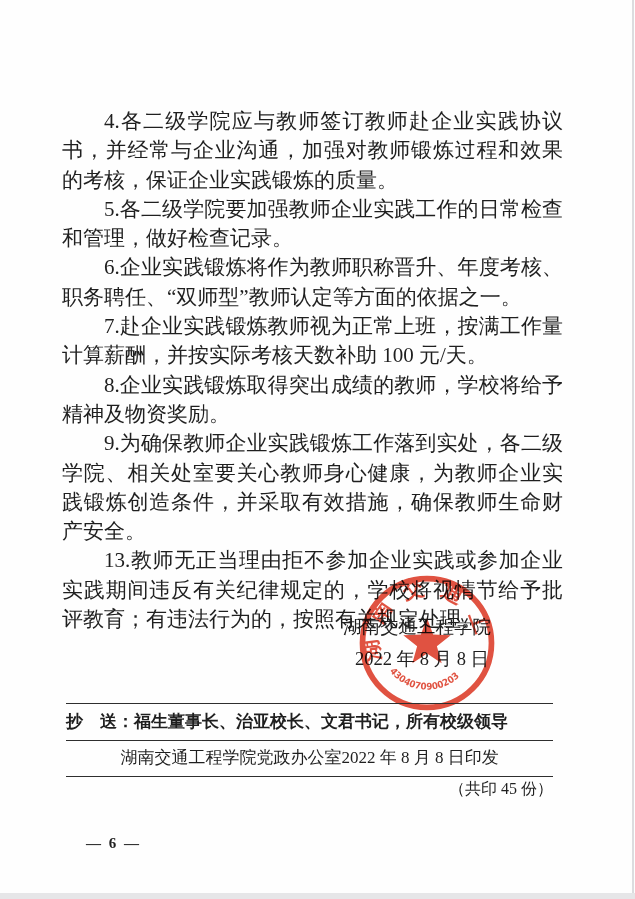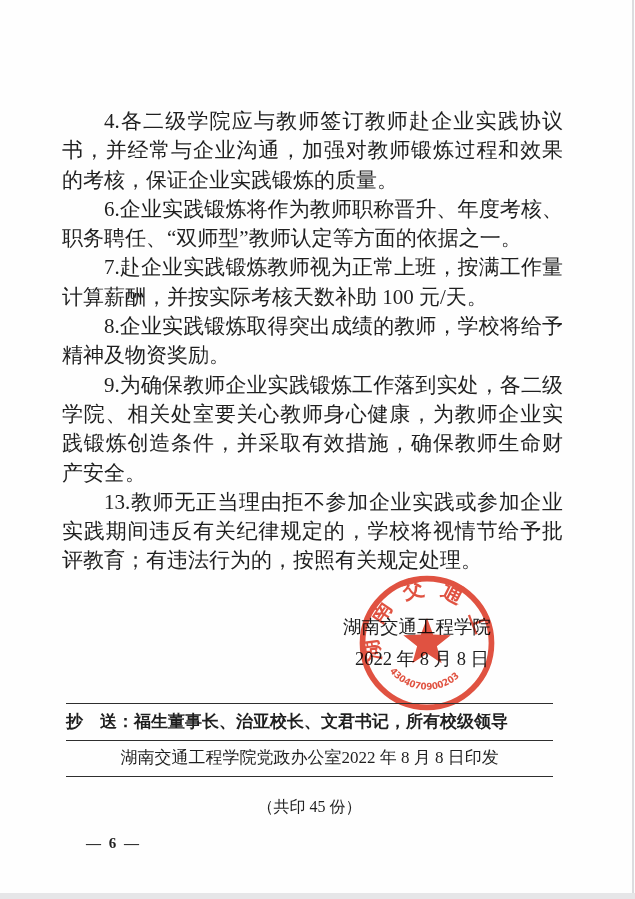--- a/index.html
+++ b/index.html
@@ -28,33 +28,34 @@
 
   
   .seal { position:absolute; left:349px; top:565px; width:156px; height:156px;
           opacity:0.88; mix-blend-mode:multiply; pointer-events:none; }
 
   
   .footer { position:absolute; left:66px; top:703px; width:487px; font-size:17px; }
   .footer-row1 { border-top:1.6px solid #2e2e2e; padding:6px 0 7px 0;font-weight:bold; }
   .footer-row2 { border-top:1.4px solid #2e2e2e; padding:5px 0 7px 0;
                  display:flex; justify-content:center;font-family:Liberation Serif, serif; }
-  .footer-row3 { border-top:1.4px solid #2e2e2e; padding-top:20px;
-                 text-align:center; font-size:16px; }
+  .footer-row3 { border-top:1.4px solid #2e2e2e; padding-top:2px;
+                 text-align:right; font-size:16px; }
 
   .page-number { position:absolute; left:86px; top:835px; font-size:15px;
                  font-weight:bold; letter-spacing:2px; }
 </style>
 </head>
 <body>
 
 <div class="page">
 
   <div class="doc-body">
     <p>4.各二级学院应与教师签订教师赴企业实践协议书，并经常与企业沟通，加强对教师锻炼过程和效果的考核，保证企业实践锻炼的质量。</p>
+    <p>5.各二级学院要加强教师企业实践工作的日常检查和管理，做好检查记录。</p>
     <p>6.企业实践锻炼将作为教师职称晋升、年度考核、职务聘任、“双师型”教师认定等方面的依据之一。</p>
     <p>7.赴企业实践锻炼教师视为正常上班，按满工作量计算薪酬，并按实际考核天数补助 100 元/天。</p>
     <p>8.企业实践锻炼取得突出成绩的教师，学校将给予精神及物资奖励。</p>
     <p>9.为确保教师企业实践锻炼工作落到实处，各二级学院、相关处室要关心教师身心健康，为教师企业实践锻炼创造条件，并采取有效措施，确保教师生命财产安全。</p>
     <p>13.教师无正当理由拒不参加企业实践或参加企业实践期间违反有关纪律规定的，学校将视情节给予批评教育；有违法行为的，按照有关规定处理。</p>
   </div>
 
   <div class="signature">
     <div class="sig-org">湖南交通工程学院</div>
     <div class="sig-date">2022 年 8 月 8 日</div>

